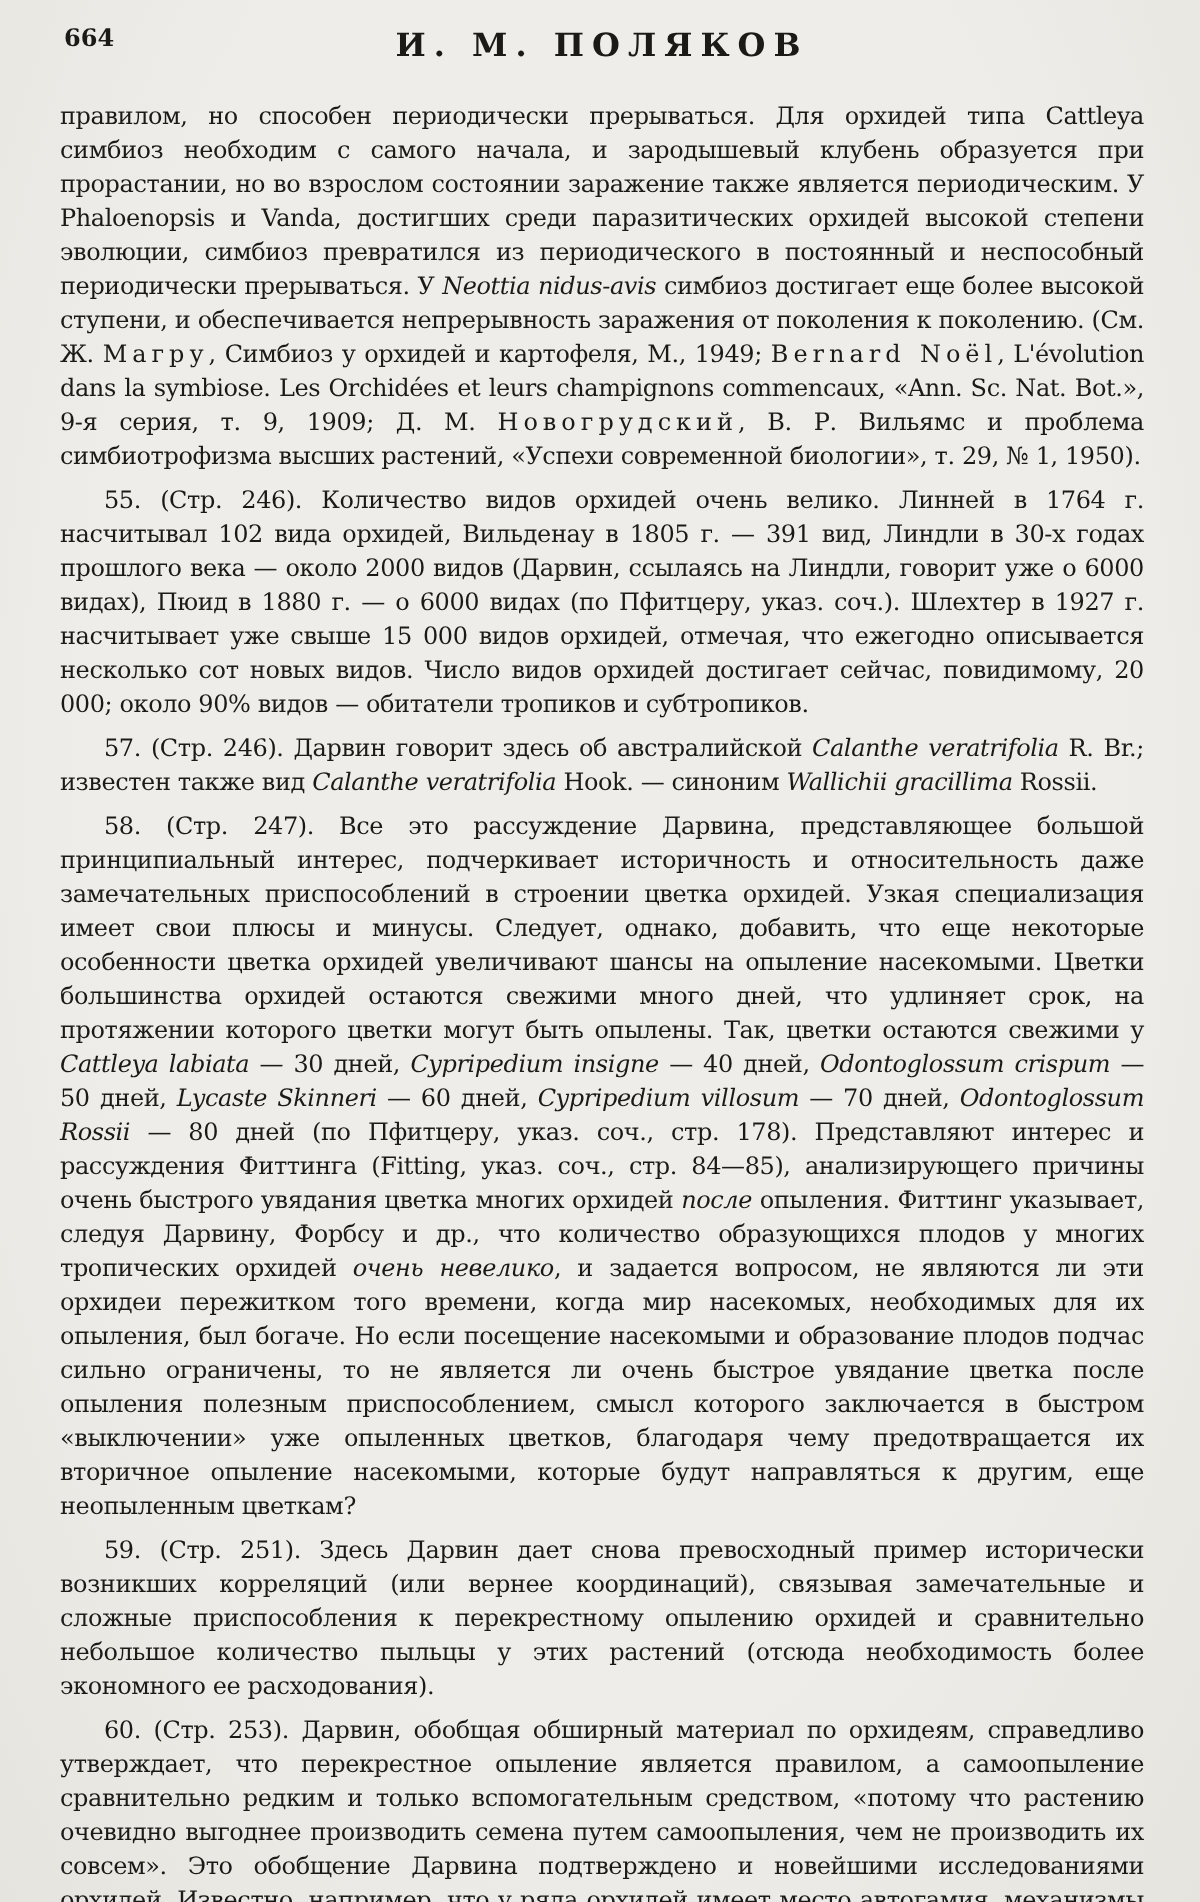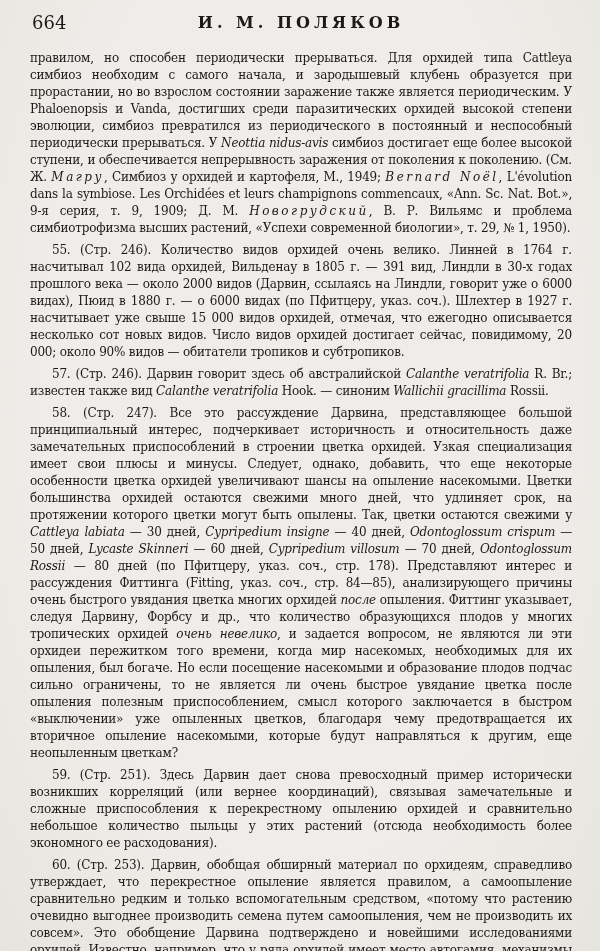--- a/index.html
+++ b/index.html
@@ -22,22 +22,22 @@
   }
   .page-header {
     position: relative;
     height: 22px;
     margin-bottom: 16px;
   }
   .page-number {
     position: absolute;
     left: 2px;
     top: 0;
-    font-size: 18px;
-    font-weight: normal;
+    font-size: 12px;
+    font-weight: bold;
   }
   .running-title {
     text-align: center;
     font-size: 16px;
     font-weight: bold;
     letter-spacing: 4px;
     padding-top: 1px;
   }
   .page-body {
     font-size: 12px;
@@ -48,21 +48,21 @@
   .page-body p {
     margin: 0 0 5px 0;
   }
   .page-body p.indent {
     text-indent: 22px;
   }
   .page-body p.no-indent {
     text-indent: 0;
   }
   .it { font-style: italic; }
-  .sp { letter-spacing: 2.5px; font-style: italic; }
+  .sp { letter-spacing: 2.5px; }
 </style>
 </head>
 <body>
 
 <div class="scan-page">
   <div class="page-header">
     <span class="page-number">664</span>
     <div class="running-title">И. М. ПОЛЯКОВ</div>
   </div>
   <div class="page-body">

